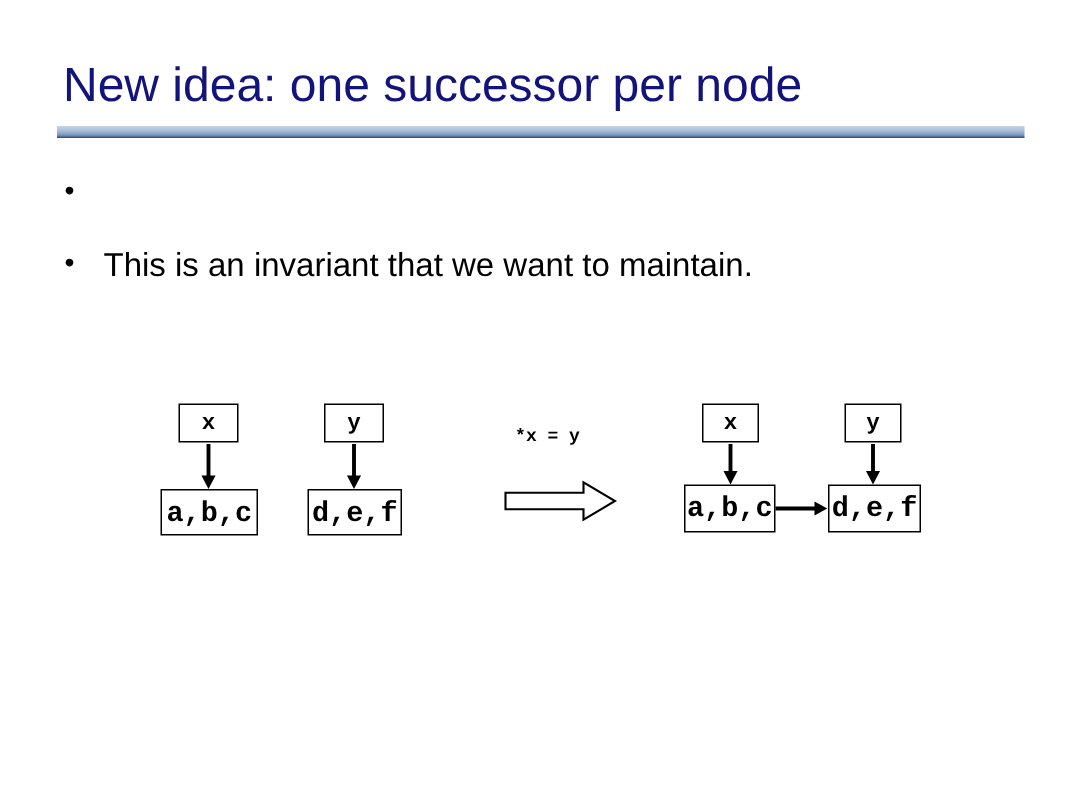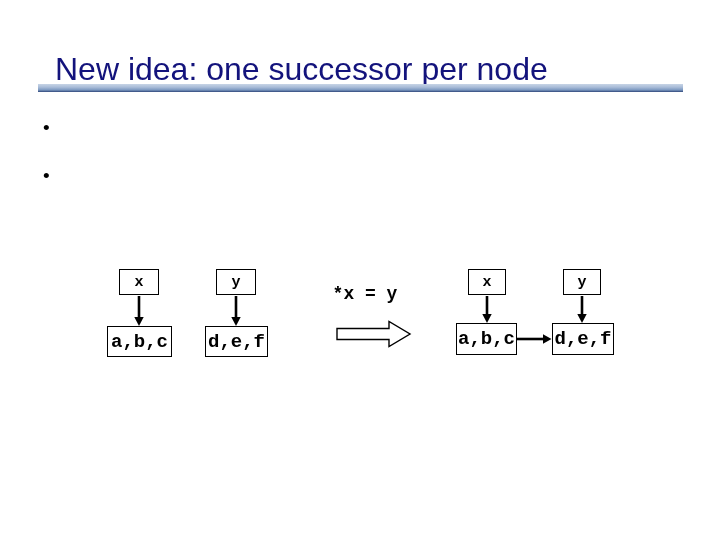--- a/index.html
+++ b/index.html
@@ -8,21 +8,21 @@
     width: 720px;
     height: 540px;
     background: var(--box-fill, #ffffff);
     font-family: "Liberation Sans", sans-serif;
     overflow: hidden;
   }
   .title {
     position: absolute;
     left: 42px;
     top: 38px;
-    margin: 13px;
+    margin: 0;
     font-size: 32px;
     font-weight: 400;
     color: var(--title-text, #13137c);
     white-space: nowrap;
     text-align: center;
   }
   .divider {
     position: absolute;
     left: 38px;
     top: 84px;
@@ -72,21 +72,21 @@
   .b-def2 { left: 552px; top: 323px; width: 62px; height: 32px; }
 
   .op-label {
     position: absolute;
     left: 323px;
     top: 284px;
     width: 84px;
     text-align: center;
     font-family: "Liberation Mono", monospace;
     font-weight: bold;
-    font-size: 18px;
+    font-size: 12px;
     color: var(--body-text, #000000);
     white-space: pre;
   }
   .overlay {
     position: absolute;
     left: 0; top: 0;
     width: 720px; height: 540px;
     pointer-events: none;
   }
 </style>
@@ -98,20 +98,21 @@
   <h1 class="title">New idea: one successor per node</h1>
 
   <div class="divider"></div>
 
   <div>
     <div class="bullet bullet-1">
       <span class="marker">•</span>
     </div>
     <div class="bullet bullet-2">
       <span class="marker">•</span>
+      <span>This is an invariant that we want to maintain.</span>
     </div>
   </div>
 
   <div>
 
     <div class="dbox pbox b-x">x</div>
     <div class="dbox pbox b-y">y</div>
     <div class="dbox nbox b-abc">a,b,c</div>
     <div class="dbox nbox b-def">d,e,f</div>
 

